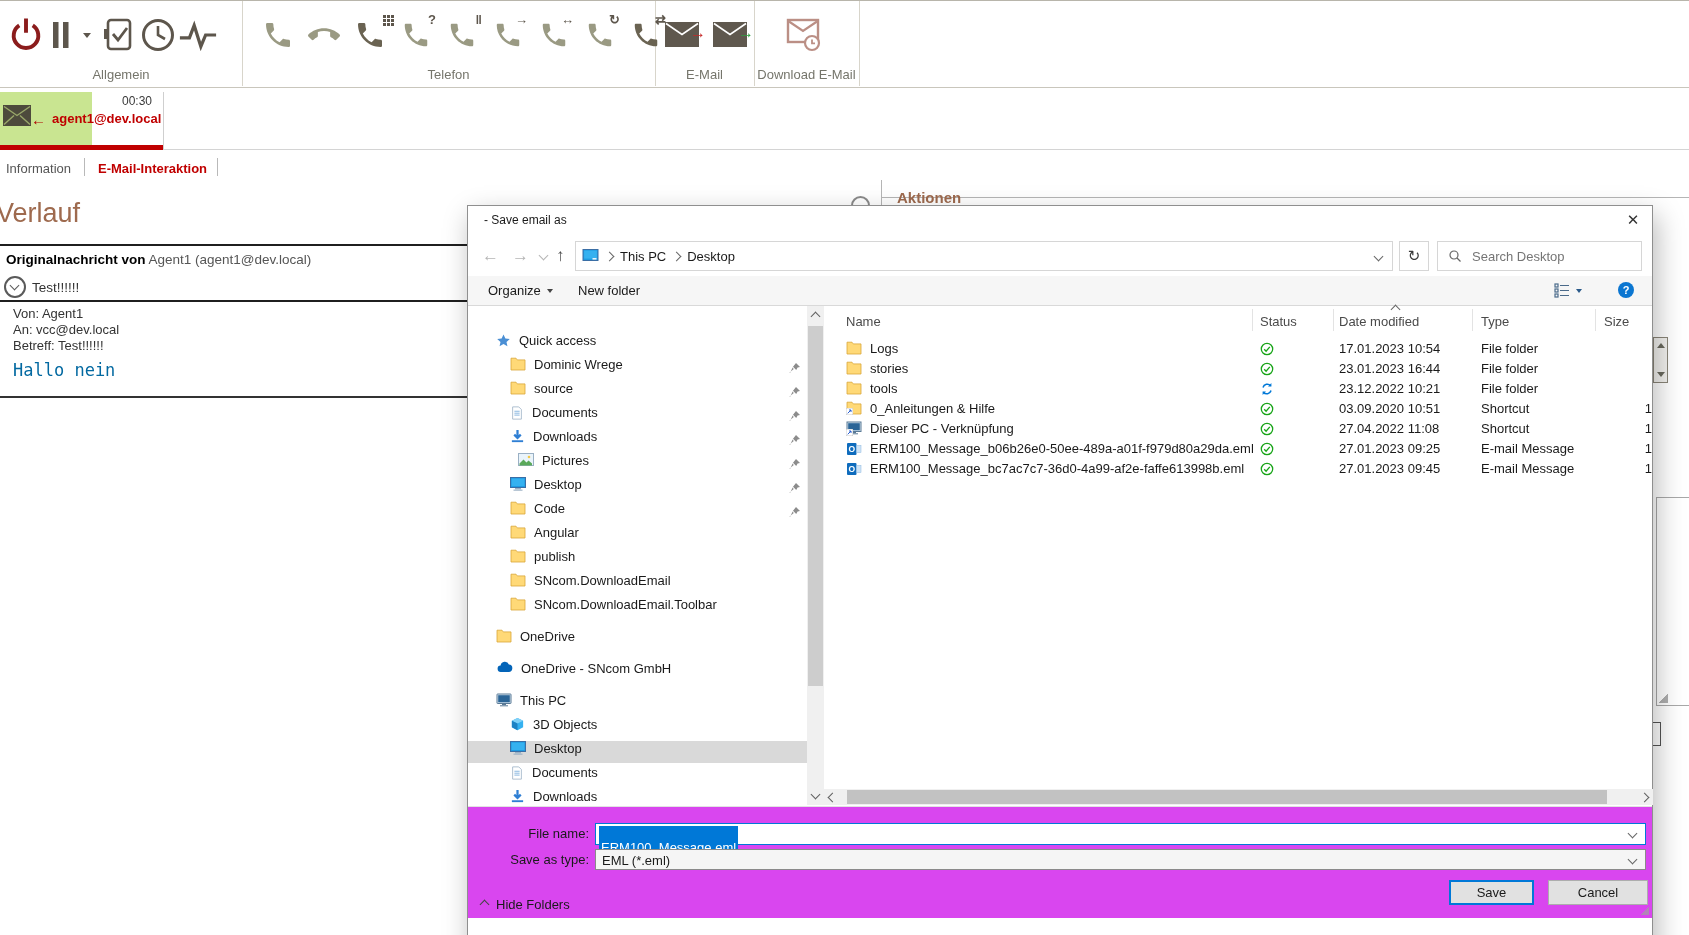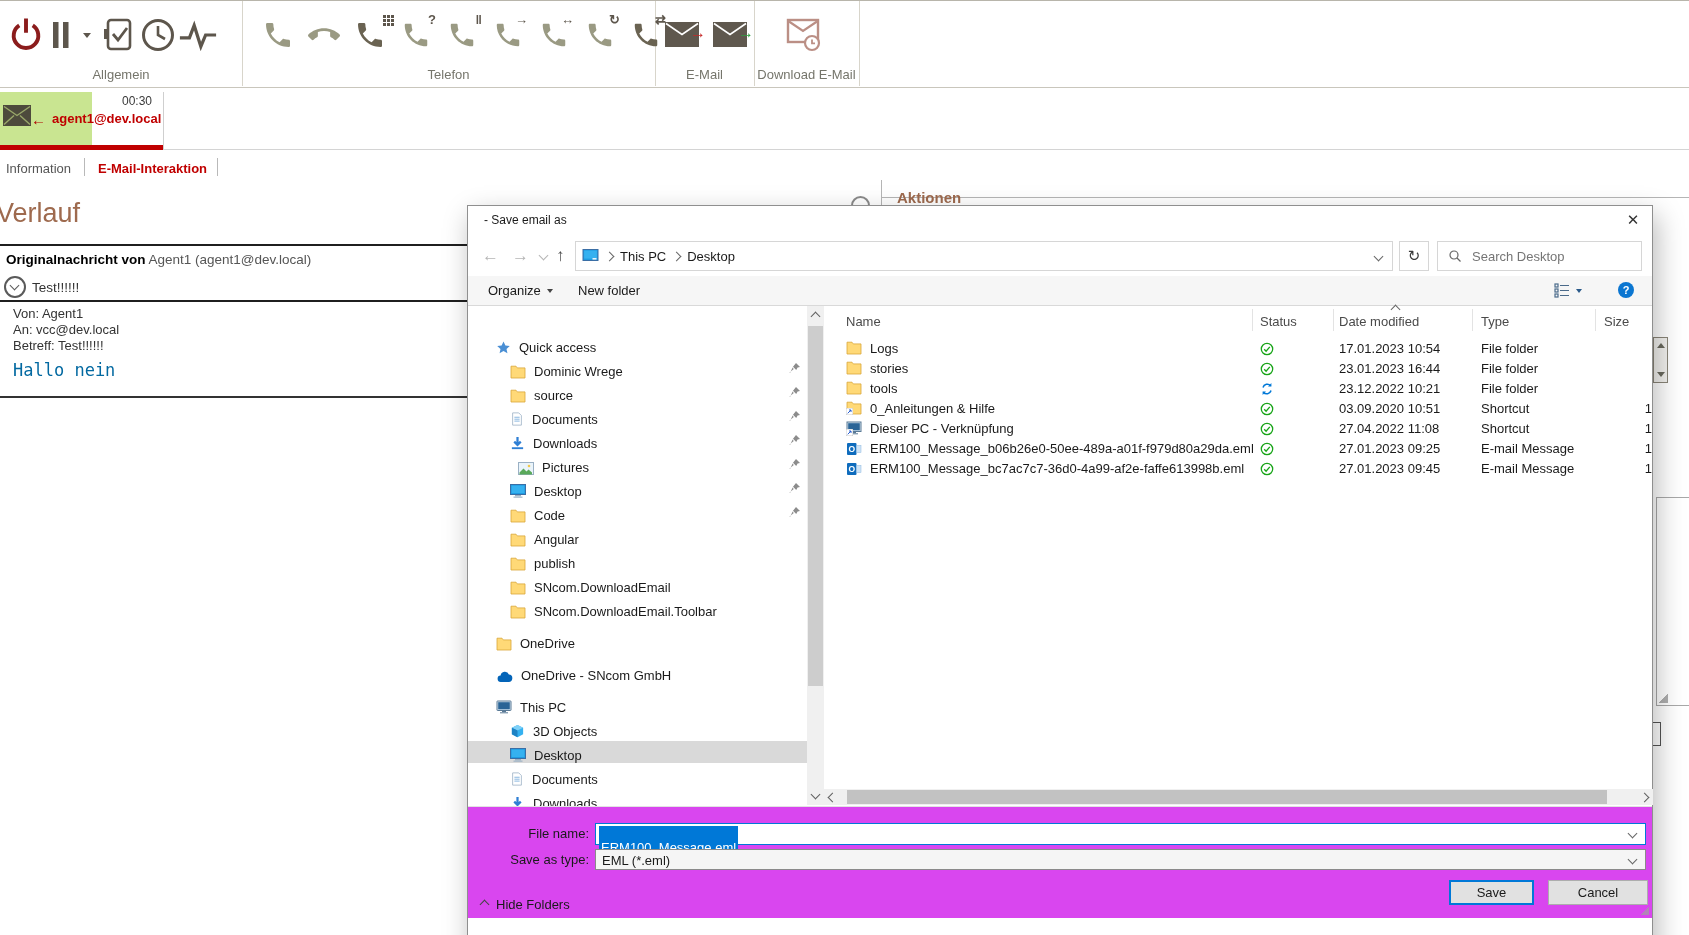--- a/index.html
+++ b/index.html
@@ -70,21 +70,21 @@
   #bc-chev{position:absolute;right:10px;top:11px;}
   #refreshbox{left:931px;width:30px;text-align:center;line-height:28px;font-size:15px;color:#3a3a3a;cursor:pointer;}
   #searchbox{left:969px;width:205px;display:flex;align-items:center;gap:8px;padding-left:10px;}
   #searchbox input{border:none;outline:none;font-size:13px;color:#666;width:150px;font-family:"Liberation Sans",sans-serif;background:transparent;}
   #cmdband{position:absolute;left:0;top:70px;width:100%;height:30px;background:#f6f6f6;border-bottom:1px solid #d9d9d9;box-sizing:border-box;}
   .cmd{position:absolute;top:7px;font-size:13px;color:#1a1a1a;cursor:pointer;display:flex;align-items:center;gap:6px;}
   .tri-dn{width:0;height:0;border-left:3.5px solid transparent;border-right:3.5px solid transparent;border-top:4.5px solid #444;}
   #helpbtn{position:absolute;left:1150px;top:6px;width:16px;height:16px;border-radius:50%;background:#0b76d1;color:#fff;font-size:11px;font-weight:bold;text-align:center;line-height:16px;cursor:pointer;}
   
   #sidebar{position:absolute;left:0;top:100px;width:339px;height:500px;overflow:hidden;}
-  .sbitem{position:absolute;left:0;width:339px;height:22px;display:flex;align-items:flex-end;gap:8px;font-size:13px;cursor:pointer;white-space:nowrap;}
+  .sbitem{position:absolute;left:0;width:339px;height:22px;display:flex;align-items:flex-start;gap:8px;font-size:13px;cursor:pointer;white-space:nowrap;}
   .sbitem.lvl0{padding-left:28px;}
   .sbitem.lvl1{padding-left:42px;}
   .sbitem.sel{background:#d9d9d9;}
   .pin{position:absolute;width:12px;height:12px;}
   #sb-scroll{position:absolute;left:339px;top:100px;width:17px;height:499px;background:#f0f0f0;}
   #sb-scroll .arr{position:absolute;left:5px;}
   #sb-thumb{position:absolute;left:1px;top:20px;width:15px;height:360px;background:#cdcdcd;cursor:pointer;}
   
   #filepane{position:absolute;left:356px;top:100px;width:829px;height:483px;}
   .colhdr{position:absolute;top:8px;font-size:13px;color:#4a4a4a;cursor:pointer;}

